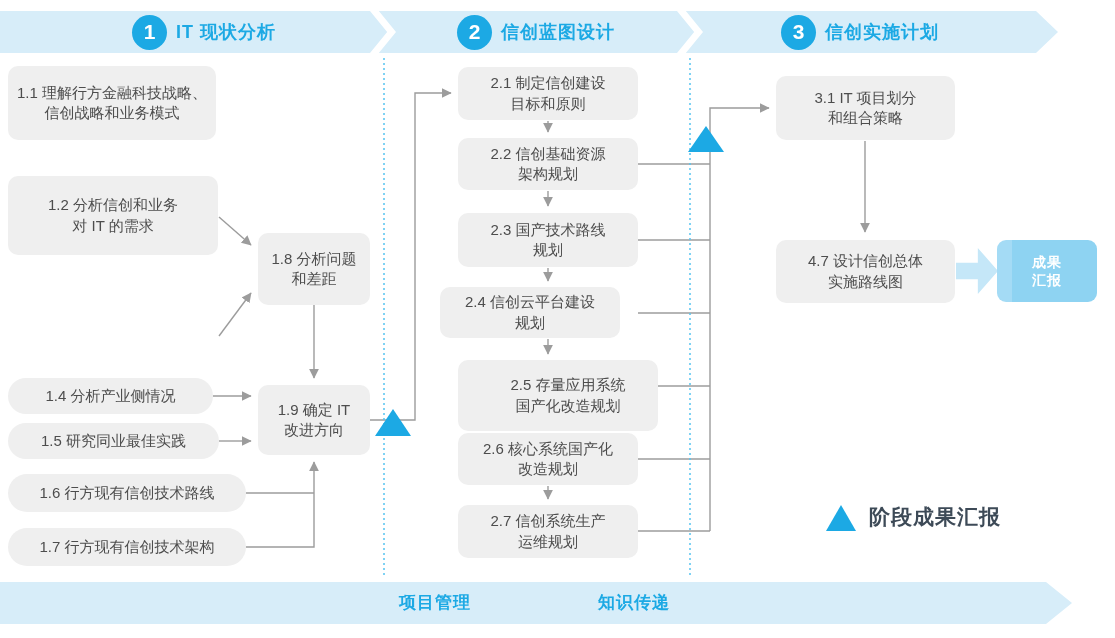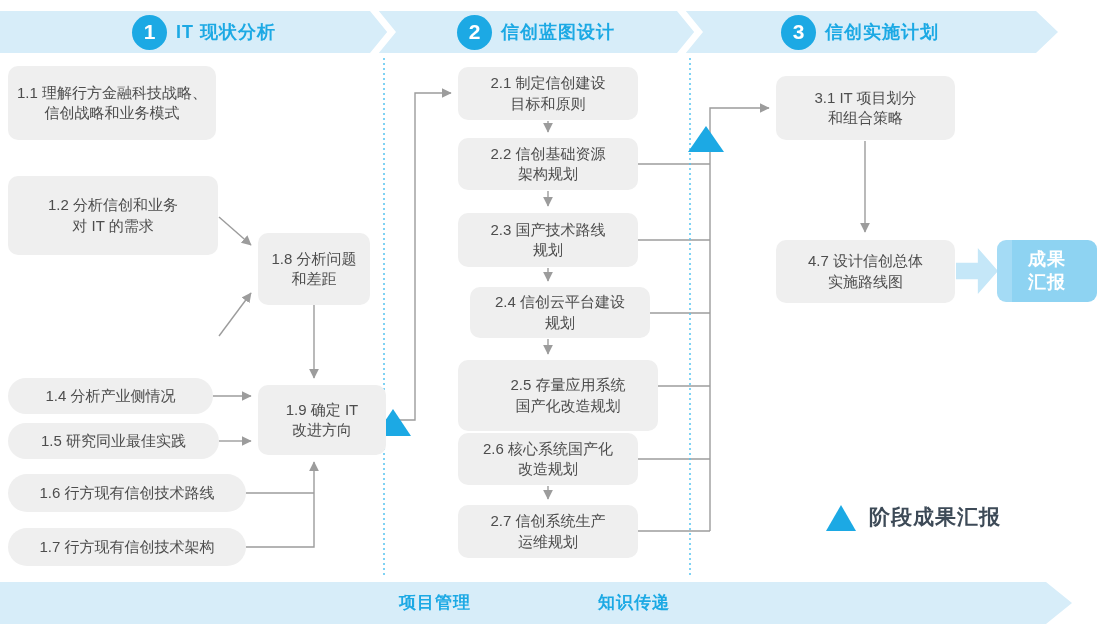--- a/index.html
+++ b/index.html
@@ -43,21 +43,21 @@
   
   svg.wires{position:absolute;left:0;top:0;width:1115px;height:638px;z-index:2;}
   
   .result-arrow{
     position:absolute;left:956px;top:248px;width:42px;height:46px;background:#C5E7F8;z-index:3;
     clip-path:polygon(0 32%,52% 32%,52% 0,100% 50%,52% 100%,52% 68%,0 68%);
   }
   .result-box{
     position:absolute;left:997px;top:240px;width:100px;height:62px;border-radius:9px;
     background:linear-gradient(to right,#A4DBF5 0 15px,#8ED3F2 15px);
-    color:#ffffff;font-size:18px;font-weight:bold;line-height:1.3;
+    color:#ffffff;font-size:14px;font-weight:bold;line-height:1.3;
     display:flex;align-items:center;justify-content:center;text-align:center;
     white-space:pre-line;z-index:3;letter-spacing:1px;
   }
   
   .legend{position:absolute;left:826px;top:503px;display:flex;align-items:flex-end;gap:13px;z-index:3;}
   .legend-tri{
     width:0;height:0;border-left:15px solid transparent;border-right:15px solid transparent;
     border-bottom:26px solid #1CA9E4;
   }
   .legend-label{color:#3D4A57;font-size:21px;font-weight:bold;letter-spacing:1px;white-space:nowrap;}
@@ -127,30 +127,30 @@
   <div class="gbox" style="left:8px;top:66px;width:208px;height:74px;">1.1 理解行方金融科技战略、
 信创战略和业务模式</div>
   <div class="gbox" style="left:8px;top:176px;width:210px;height:79px;">1.2 分析信创和业务
 对 IT 的需求</div>
   <div class="pill" style="left:8px;top:378px;width:205px;height:36px;">1.4 分析产业侧情况</div>
   <div class="pill" style="left:8px;top:423px;width:211px;height:36px;">1.5 研究同业最佳实践</div>
   <div class="pill" style="left:8px;top:474px;width:238px;height:38px;">1.6 行方现有信创技术路线</div>
   <div class="pill" style="left:8px;top:528px;width:238px;height:38px;">1.7 行方现有信创技术架构</div>
   <div class="gbox" style="left:258px;top:233px;width:112px;height:72px;">1.8 分析问题
 和差距</div>
-  <div class="gbox" style="left:258px;top:385px;width:128px;height:70px;">1.9 确定 IT
+  <div class="gbox" style="left:258px;top:385px;width:112px;height:70px;">1.9 确定 IT
 改进方向</div>
 
   <div class="gbox" style="left:458px;top:67px;width:180px;height:53px;">2.1 制定信创建设
 目标和原则</div>
   <div class="gbox" style="left:458px;top:138px;width:180px;height:52px;">2.2 信创基础资源
 架构规划</div>
   <div class="gbox" style="left:458px;top:213px;width:180px;height:54px;">2.3 国产技术路线
 规划</div>
-  <div class="gbox" style="left:470px;top:287px;width:180px;height:51px;">2.4 信创云平台建设
+  <div class="gbox" style="left:440px;top:287px;width:180px;height:51px;">2.4 信创云平台建设
 规划</div>
   <div class="gbox" style="left:458px;top:360px;width:180px;height:71px;padding-left:20px;">2.5 存量应用系统
 国产化改造规划</div>
   <div class="gbox" style="left:458px;top:433px;width:180px;height:52px;">2.6 核心系统国产化
 改造规划</div>
   <div class="gbox" style="left:458px;top:505px;width:180px;height:53px;">2.7 信创系统生产
 运维规划</div>
 
   <div class="gbox" style="left:776px;top:76px;width:179px;height:64px;">3.1 IT 项目划分
 和组合策略</div>

